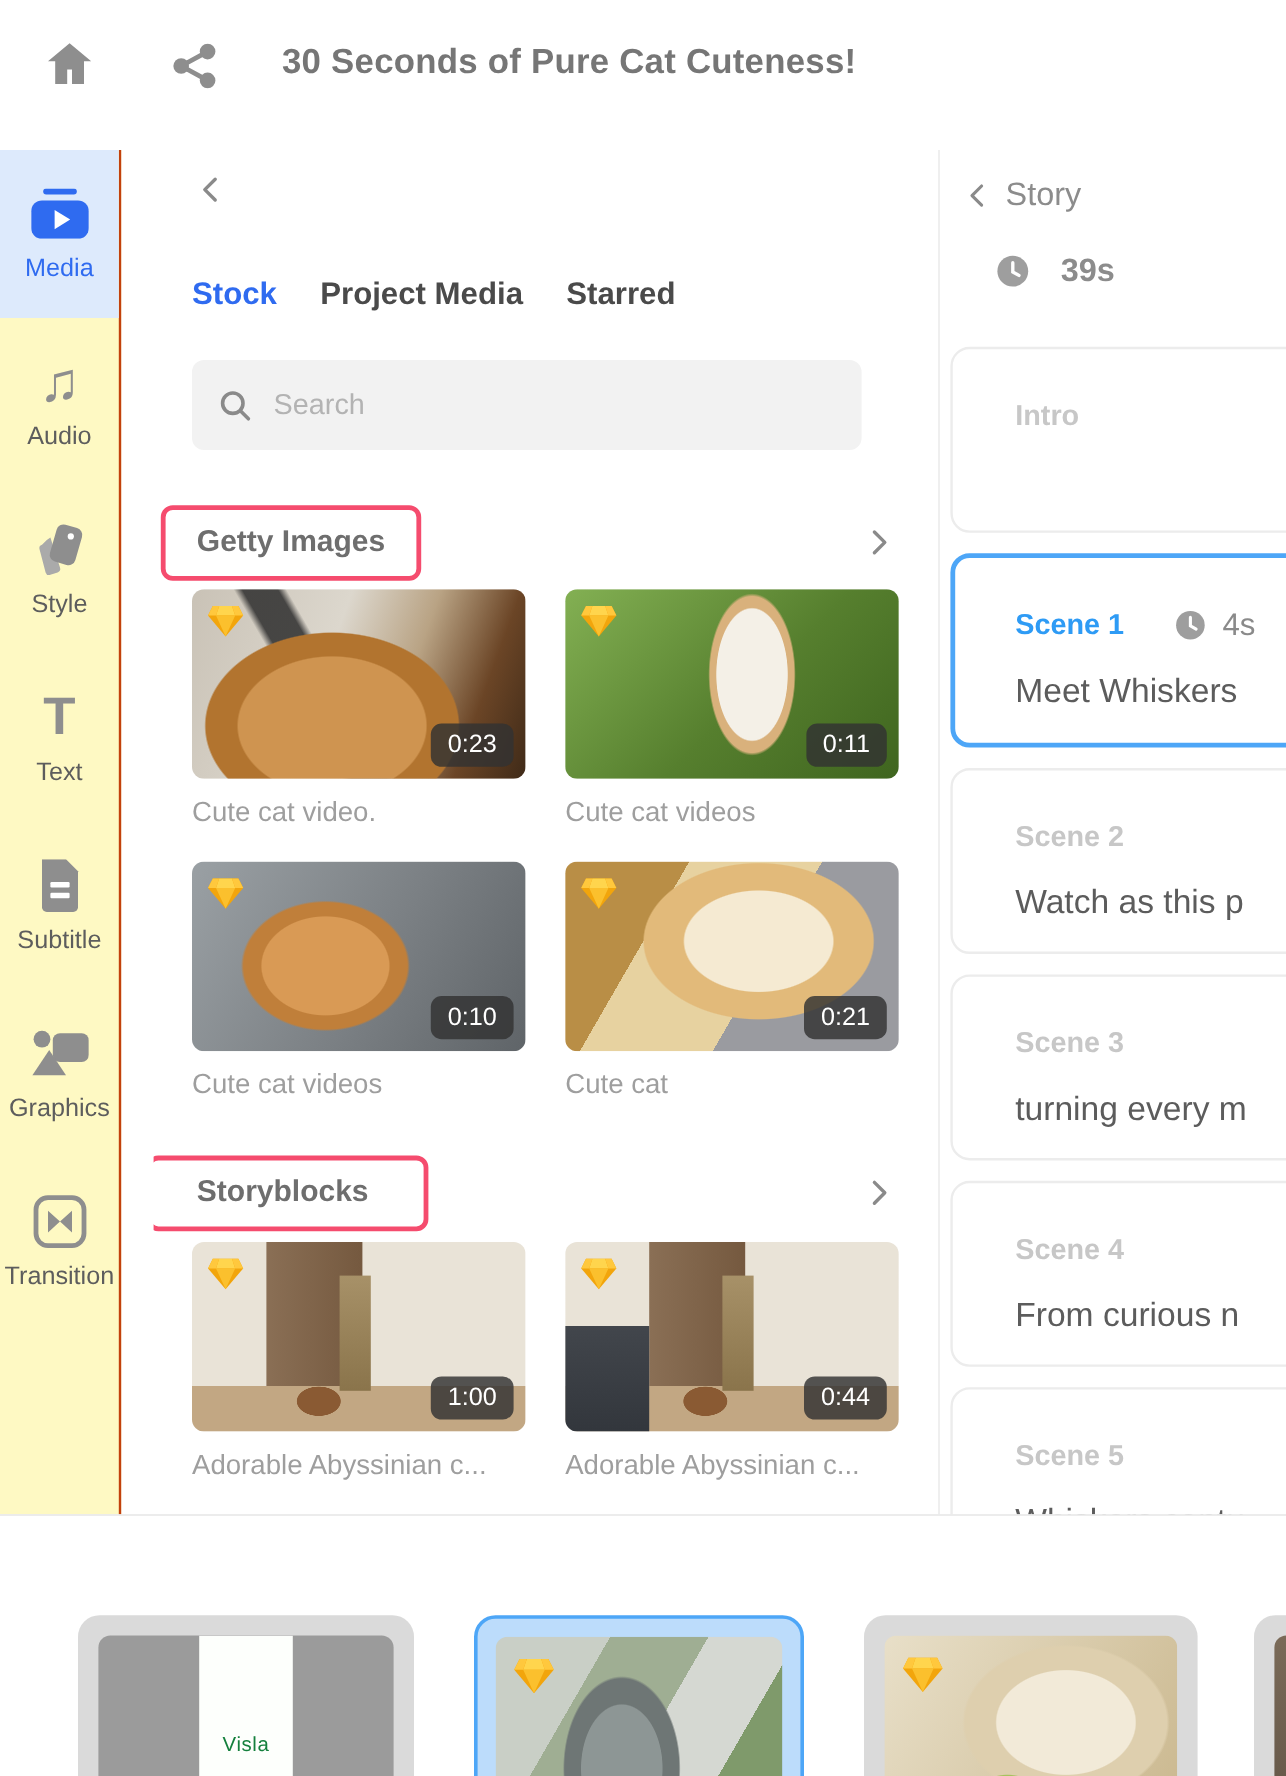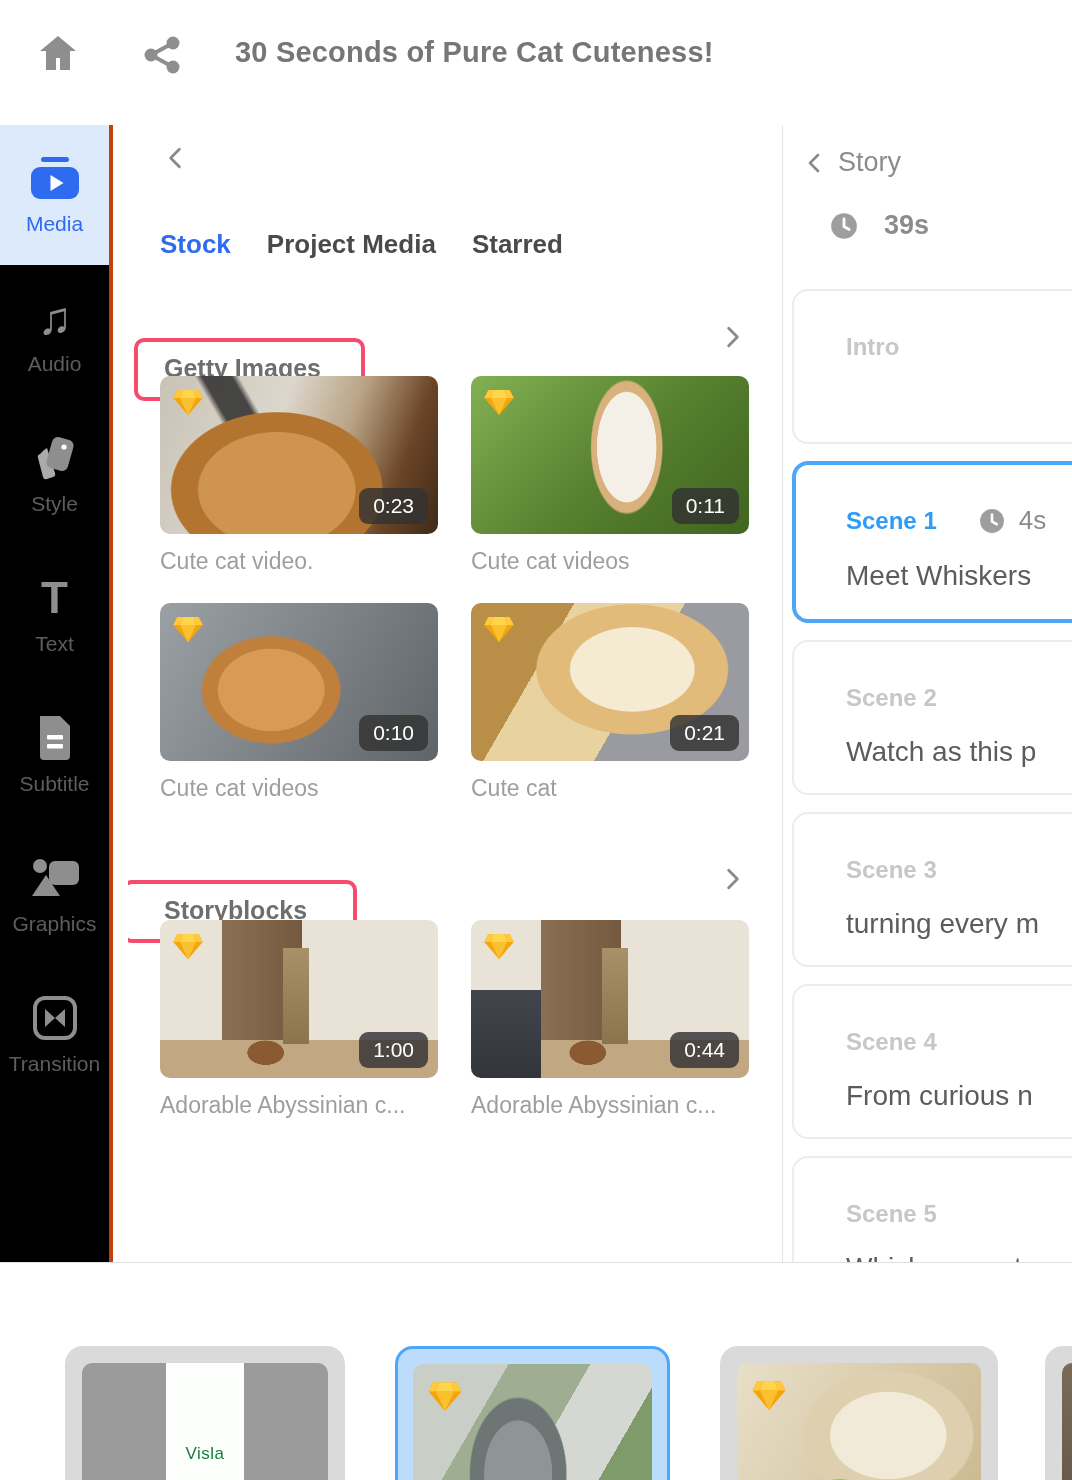--- a/index.html
+++ b/index.html
@@ -7,40 +7,40 @@
          font-family:"Liberation Sans","DejaVu Sans",sans-serif;}
 
   
   .app-header{position:absolute;left:0;top:0;width:1072px;height:125px;background:#fff;}
   .hdr-icon{position:absolute;top:34px;cursor:pointer;}
   .hdr-home{left:38px;}
   .hdr-share{left:143px;top:36px;}
   .hdr-title{position:absolute;left:235px;top:36px;font-size:29px;font-weight:700;color:#767676;margin:0;letter-spacing:.2px;text-align:right;}
 
   
-  .sidebar{position:absolute;left:0;top:125px;width:113px;height:1137px;background:#000000;border-right:4px solid #c2410c;box-sizing:border-box;}
+  .sidebar{position:absolute;left:0;top:125px;width:101px;height:1137px;background:#fef9c3;border-right:2px solid #c2410c;box-sizing:border-box;}
   .side-item{height:140px;display:flex;flex-direction:column;align-items:center;justify-content:center;gap:10px;cursor:pointer;}
   .side-item.active{background:#ddeafc;}
   .side-icon{display:flex;align-items:center;justify-content:center;height:48px;}
   .side-label{font-size:21px;color:#5d5d5d;}
   .side-item.active .side-label{color:#2f6bf0;font-weight:500;}
   .music-glyph{font-size:46px;color:#8e8e8e;line-height:1;}
   .t-glyph{font-size:44px;font-weight:700;color:#8e8e8e;line-height:1;}
 
   
   .media-panel{position:absolute;left:128px;top:125px;width:655px;height:1137px;background:#fff;border-right:1px solid #e4e4e4;box-sizing:border-box;padding:20px 34px 0 32px;overflow:hidden;}
   .back-chev{width:26px;height:26px;color:#8a8a8a;cursor:pointer;margin-left:2px;}
   .tabs{display:flex;gap:36px;margin-top:58px;align-items:baseline;}
   .tab{font-size:26px;font-weight:700;color:#4a4a4a;cursor:pointer;}
   .tab.active{color:#2f6bf0;}
   .searchbar{margin-top:40px;width:558px;height:75px;background:#f2f2f2;border-radius:10px;display:flex;align-items:center;gap:16px;padding:0 22px;box-sizing:border-box;}
   .searchbar input{border:none;outline:none;background:transparent;font-size:24px;color:#555;width:100%;font-family:inherit;}
   .searchbar input::placeholder{color:#b3b3b3;}
   .sec-head{position:relative;margin-top:46px;height:70px;}
-  .sec-hl{display:inline-flex;align-items:center;border:4px solid #f54c6e;border-radius:10px;padding:12px 40px 14px 26px;margin-left:-26px;margin-top:32px;}
+  .sec-hl{display:inline-flex;align-items:center;border:4px solid #f54c6e;border-radius:10px;padding:12px 26px 14px 26px;margin-left:-26px;}
   .sec-hl.sb{margin-left:-38px;padding-left:38px;padding-right:46px;}
   .sec-title{font-size:25px;font-weight:700;color:#6e6e6e;}
   .sec-chev{position:absolute;right:2px;top:18px;width:26px;height:26px;color:#8a8a8a;cursor:pointer;}
   .media-grid{display:grid;grid-template-columns:278px 278px;column-gap:33px;row-gap:28px;margin-top:0;}
   .media-grid.gap-top{margin-top:2px;}
   .thumb{position:relative;width:278px;height:158px;border-radius:10px;overflow:hidden;cursor:pointer;}
   .gem{position:absolute;left:12px;top:10px;width:32px;height:32px;}
   .dur{position:absolute;right:10px;bottom:10px;background:rgba(50,50,50,.82);color:#fff;font-size:21px;font-weight:500;padding:6px 14px;border-radius:9px;}
   .caption{margin-top:14px;font-size:23px;color:#9e9e9e;}
 
@@ -219,20 +219,29 @@
           <use href="#chev"></use>
         </svg>
     </div>
 
     <div class="tabs">
       <span class="tab active">Stock</span>
       <span class="tab">Project Media</span>
       <span class="tab">Starred</span>
     </div>
 
+    <div class="searchbar">
+      <span>
+        <svg width="28" height="28" viewBox="0 0 28 28">
+            <circle cx="12" cy="12" r="8.5" fill="none" stroke="#8a8a8a" stroke-width="3"></circle>
+            <path d="M18.5 18.5L25 25" stroke="#8a8a8a" stroke-width="3" stroke-linecap="round"></path>
+          </svg>
+      </span>
+      <input type="text" placeholder="Search" style="">
+    </div>
 
     <div class="sec-head">
       <span class="sec-hl">
         <span class="sec-title">Getty Images</span>
       </span>
       <span class="sec-chev">
         <svg width="26" height="26" viewBox="0 0 24 24">
             <use href="#chev"></use>
           </svg>
       </span>

